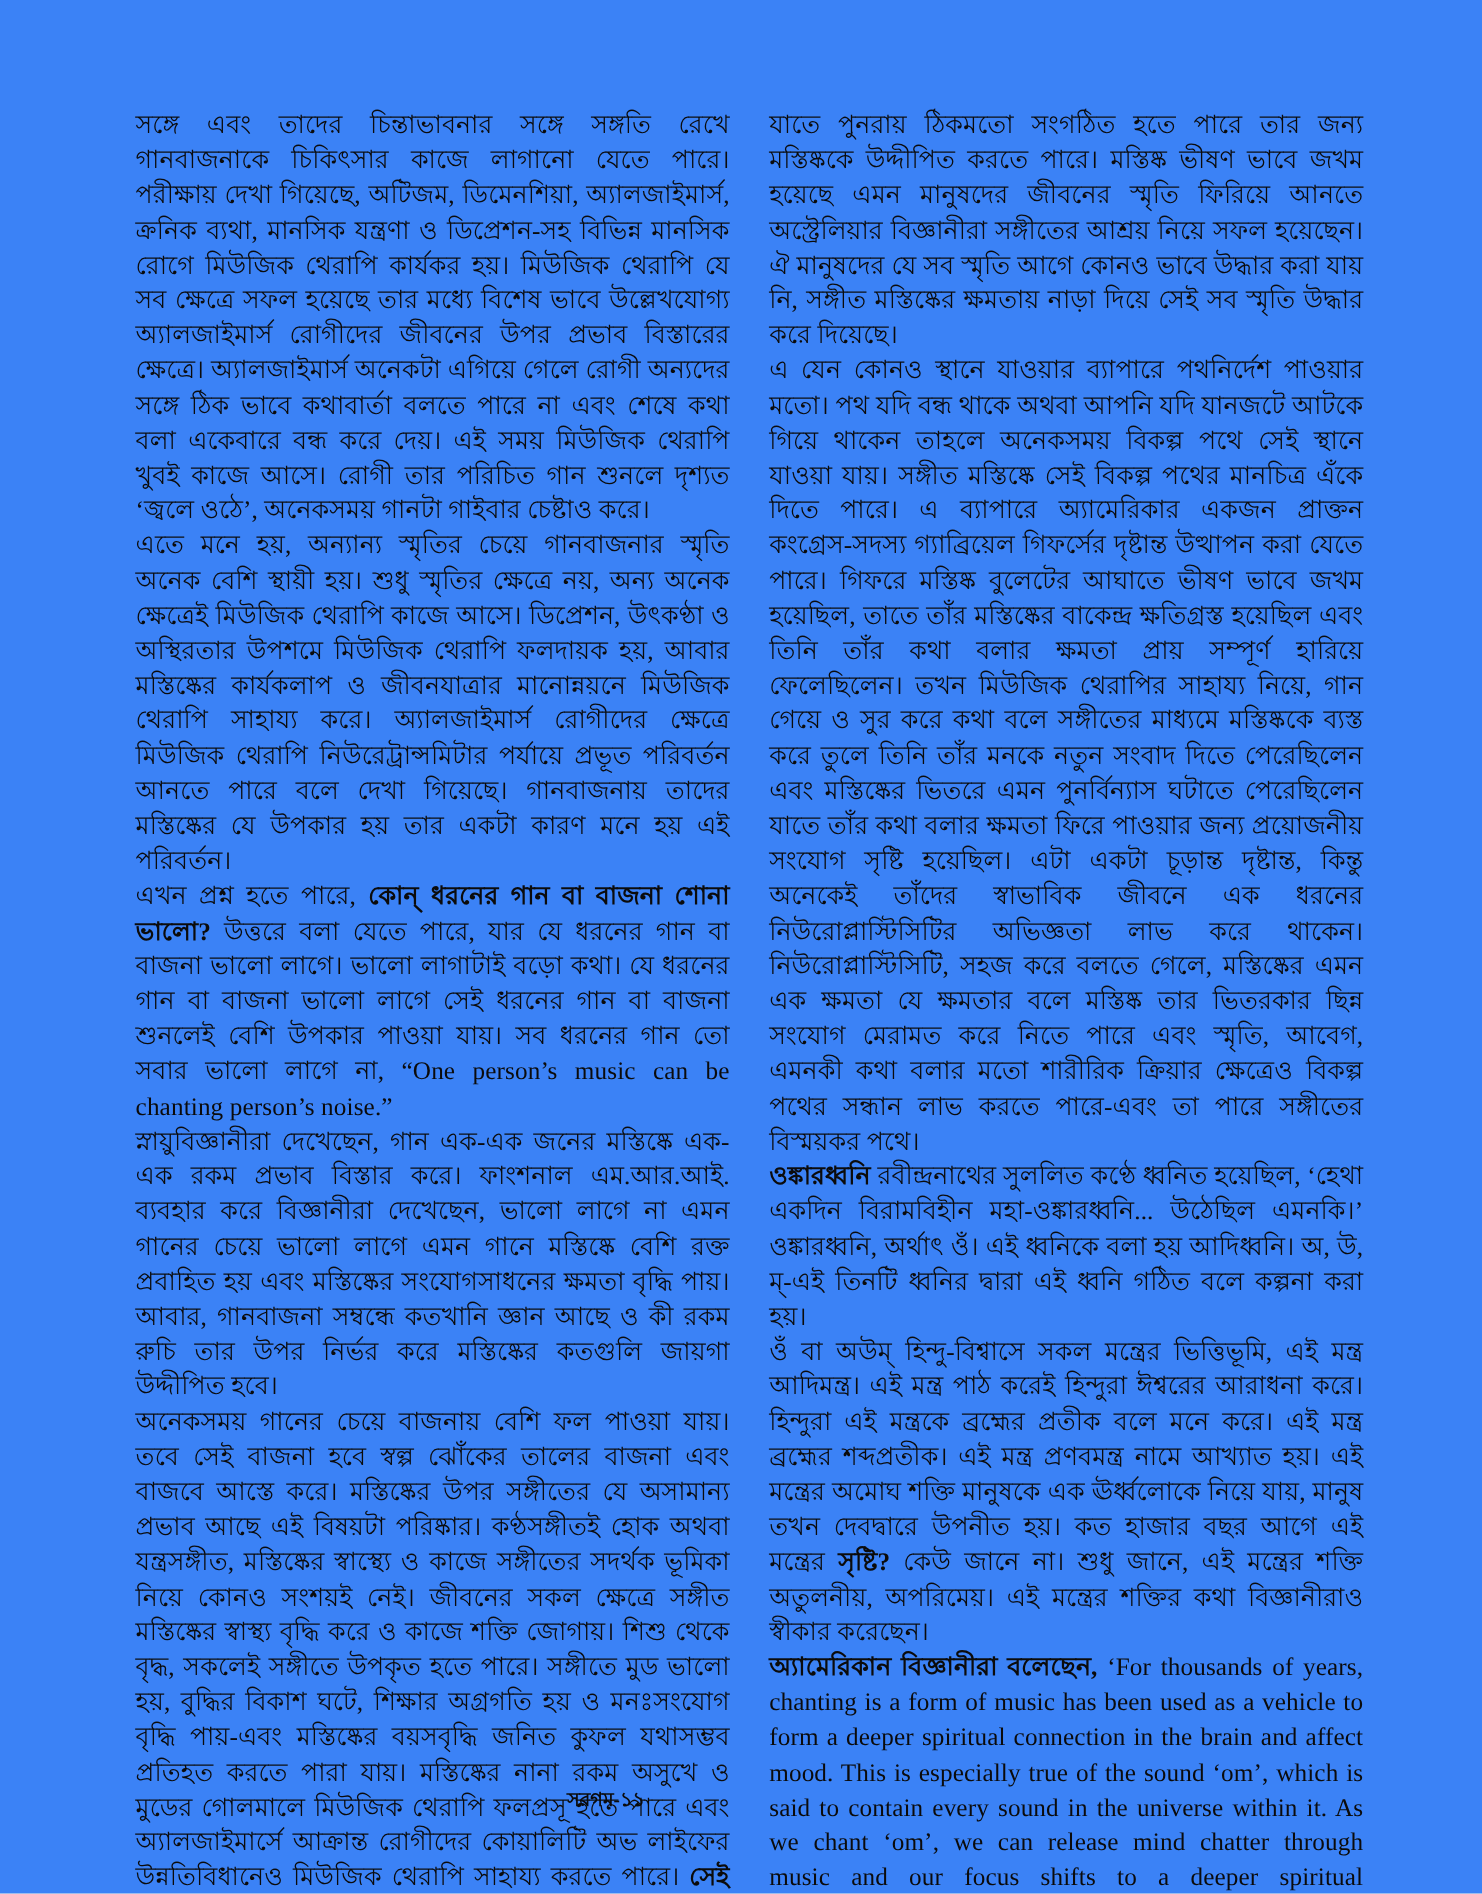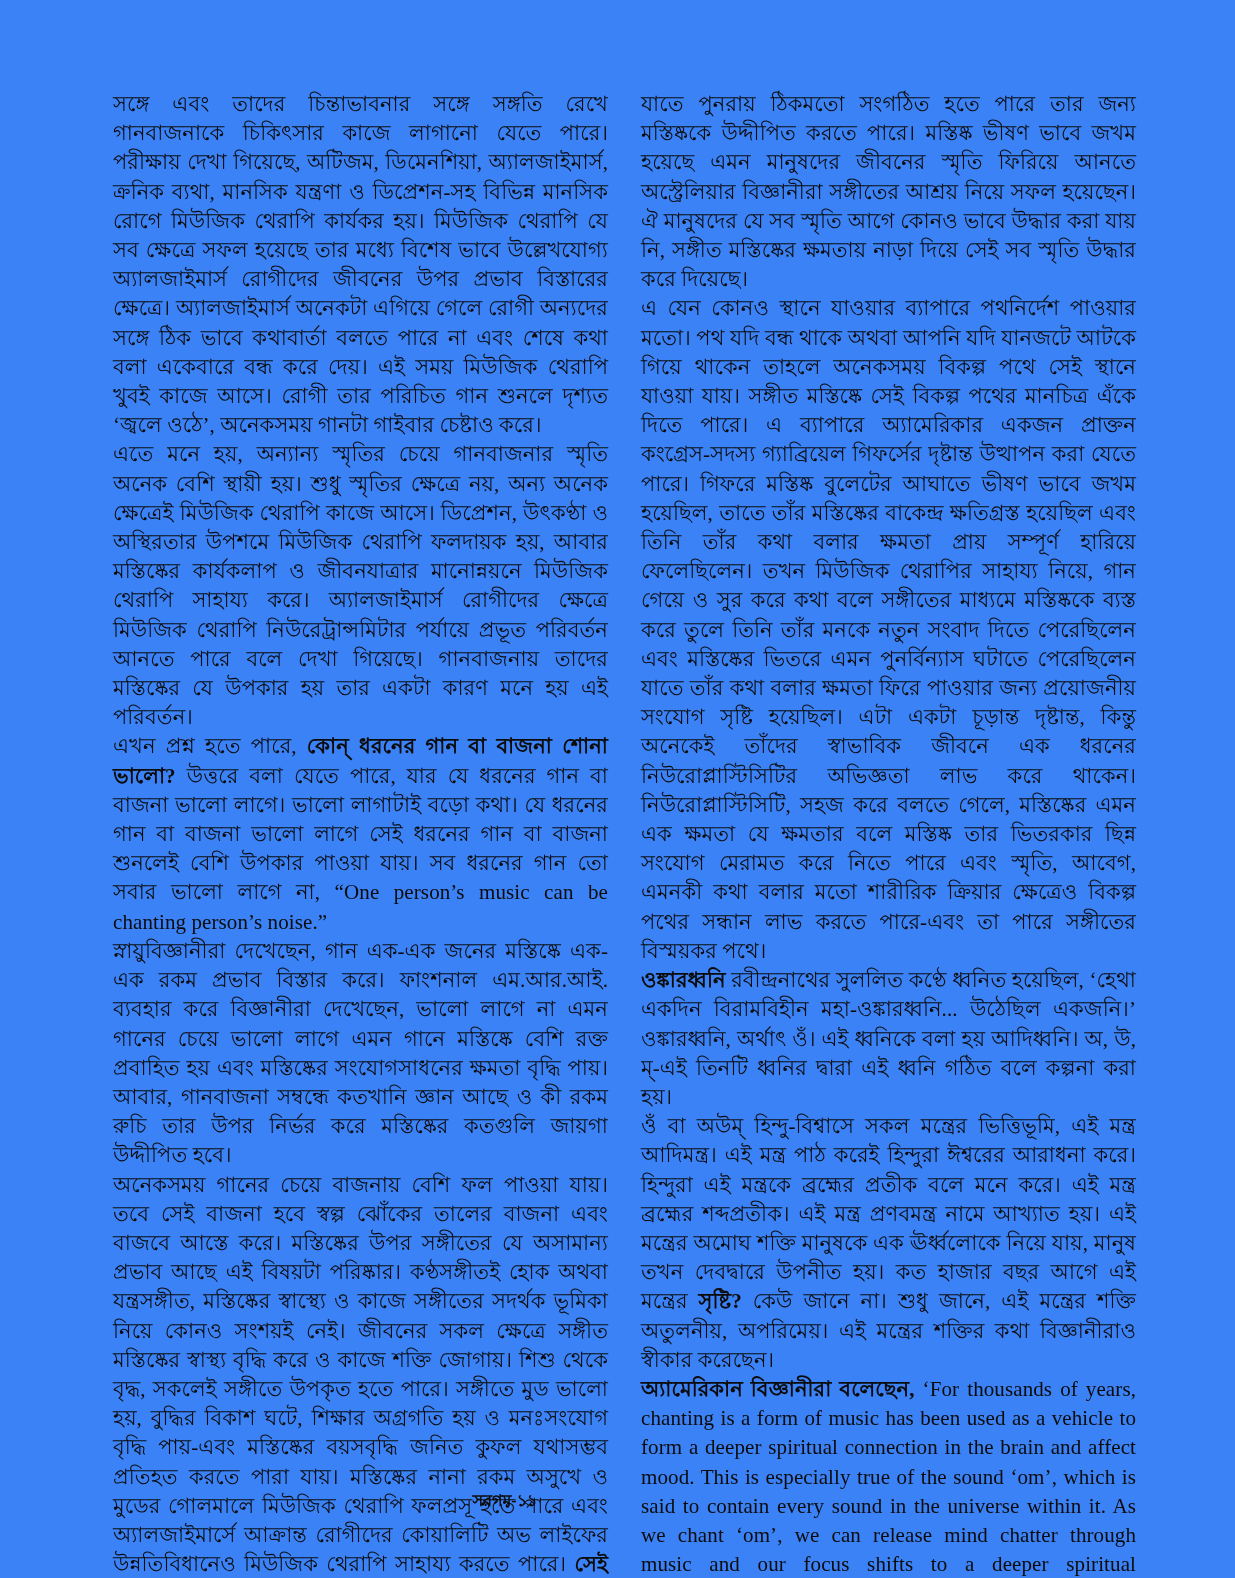--- a/index.html
+++ b/index.html
@@ -60,21 +60,21 @@
       <p><span>এতে মনে হয়, অন্যান্য স্মৃতির চেয়ে গানবাজনার স্মৃতি অনেক বেশি স্থায়ী হয়। শুধু স্মৃতির ক্ষেত্রে নয়, অন্য অনেক ক্ষেত্রেই মিউজিক থেরাপি কাজে আসে। ডিপ্রেশন, উৎকণ্ঠা ও অস্থিরতার উপশমে মিউজিক থেরাপি ফলদায়ক হয়, আবার মস্তিষ্কের কার্যকলাপ ও জীবনযাত্রার মানোন্নয়নে মিউজিক থেরাপি সাহায্য করে। অ্যালজাইমার্স রোগীদের ক্ষেত্রে মিউজিক থেরাপি নিউরেট্রান্সমিটার পর্যায়ে প্রভূত পরিবর্তন আনতে পারে বলে দেখা গিয়েছে। গানবাজনায় তাদের মস্তিষ্কের যে উপকার হয় তার একটা কারণ মনে হয় এই পরিবর্তন।</span></p>
       <p><span>এখন প্রশ্ন হতে পারে, </span><span class="b">কোন্ ধরনের গান বা বাজনা শোনা ভালো?</span><span> উত্তরে বলা যেতে পারে, যার যে ধরনের গান বা বাজনা ভালো লাগে। ভালো লাগাটাই বড়ো কথা। যে ধরনের গান বা বাজনা ভালো লাগে সেই ধরনের গান বা বাজনা শুনলেই বেশি উপকার পাওয়া যায়। সব ধরনের গান তো সবার ভালো লাগে না, “One person’s music can be chanting person’s noise.”</span></p>
       <p><span>স্নায়ুবিজ্ঞানীরা দেখেছেন, গান এক-এক জনের মস্তিষ্কে এক-এক রকম প্রভাব বিস্তার করে। ফাংশনাল এম.আর.আই. ব্যবহার করে বিজ্ঞানীরা দেখেছেন, ভালো লাগে না এমন গানের চেয়ে ভালো লাগে এমন গানে মস্তিষ্কে বেশি রক্ত প্রবাহিত হয় এবং মস্তিষ্কের সংযোগসাধনের ক্ষমতা বৃদ্ধি পায়। আবার, গানবাজনা সম্বন্ধে কতখানি জ্ঞান আছে ও কী রকম রুচি তার উপর নির্ভর করে মস্তিষ্কের কতগুলি জায়গা উদ্দীপিত হবে।</span></p>
       <p><span>অনেকসময় গানের চেয়ে বাজনায় বেশি ফল পাওয়া যায়। তবে সেই বাজনা হবে স্বল্প ঝোঁকের তালের বাজনা এবং বাজবে আস্তে করে। মস্তিষ্কের উপর সঙ্গীতের যে অসামান্য প্রভাব আছে এই বিষয়টা পরিষ্কার। কণ্ঠসঙ্গীতই হোক অথবা যন্ত্রসঙ্গীত, মস্তিষ্কের স্বাস্থ্যে ও কাজে সঙ্গীতের সদর্থক ভূমিকা নিয়ে কোনও সংশয়ই নেই। জীবনের সকল ক্ষেত্রে সঙ্গীত মস্তিষ্কের স্বাস্থ্য বৃদ্ধি করে ও কাজে শক্তি জোগায়। শিশু থেকে বৃদ্ধ, সকলেই সঙ্গীতে উপকৃত হতে পারে। সঙ্গীতে মুড ভালো হয়, বুদ্ধির বিকাশ ঘটে, শিক্ষার অগ্রগতি হয় ও মনঃসংযোগ বৃদ্ধি পায়-এবং মস্তিষ্কের বয়সবৃদ্ধি জনিত কুফল যথাসম্ভব প্রতিহত করতে পারা যায়। মস্তিষ্কের নানা রকম অসুখে ও মুডের গোলমালে মিউজিক থেরাপি ফলপ্রসূ হতে পারে এবং অ্যালজাইমার্সে আক্রান্ত রোগীদের কোয়ালিটি অভ লাইফের উন্নতিবিধানেও মিউজিক থেরাপি সাহায্য করতে পারে। </span><span class="b">সেই জন্যই এখন বলা হচ্ছে,</span></p>
 
     </div>
 
     <div class="col">
       <p><span>যাতে পুনরায় ঠিকমতো সংগঠিত হতে পারে তার জন্য মস্তিষ্ককে উদ্দীপিত করতে পারে। মস্তিষ্ক ভীষণ ভাবে জখম হয়েছে এমন মানুষদের জীবনের স্মৃতি ফিরিয়ে আনতে অস্ট্রেলিয়ার বিজ্ঞানীরা সঙ্গীতের আশ্রয় নিয়ে সফল হয়েছেন। ঐ মানুষদের যে সব স্মৃতি আগে কোনও ভাবে উদ্ধার করা যায় নি, সঙ্গীত মস্তিষ্কের ক্ষমতায় নাড়া দিয়ে সেই সব স্মৃতি উদ্ধার করে দিয়েছে।</span></p>
       <p><span>এ যেন কোনও স্থানে যাওয়ার ব্যাপারে পথনির্দেশ পাওয়ার মতো। পথ যদি বন্ধ থাকে অথবা আপনি যদি যানজটে আটকে গিয়ে থাকেন তাহলে অনেকসময় বিকল্প পথে সেই স্থানে যাওয়া যায়। সঙ্গীত মস্তিষ্কে সেই বিকল্প পথের মানচিত্র এঁকে দিতে পারে। এ ব্যাপারে অ্যামেরিকার একজন প্রাক্তন কংগ্রেস-সদস্য গ্যাব্রিয়েল গিফর্সের দৃষ্টান্ত উত্থাপন করা যেতে পারে। গিফরে মস্তিষ্ক বুলেটের আঘাতে ভীষণ ভাবে জখম হয়েছিল, তাতে তাঁর মস্তিষ্কের বাকেন্দ্র ক্ষতিগ্রস্ত হয়েছিল এবং তিনি তাঁর কথা বলার ক্ষমতা প্রায় সম্পূর্ণ হারিয়ে ফেলেছিলেন। তখন মিউজিক থেরাপির সাহায্য নিয়ে, গান গেয়ে ও সুর করে কথা বলে সঙ্গীতের মাধ্যমে মস্তিষ্ককে ব্যস্ত করে তুলে তিনি তাঁর মনকে নতুন সংবাদ দিতে পেরেছিলেন এবং মস্তিষ্কের ভিতরে এমন পুনর্বিন্যাস ঘটাতে পেরেছিলেন যাতে তাঁর কথা বলার ক্ষমতা ফিরে পাওয়ার জন্য প্রয়োজনীয় সংযোগ সৃষ্টি হয়েছিল। এটা একটা চূড়ান্ত দৃষ্টান্ত, কিন্তু অনেকেই তাঁদের স্বাভাবিক জীবনে এক ধরনের নিউরোপ্লাস্টিসিটির অভিজ্ঞতা লাভ করে থাকেন। নিউরোপ্লাস্টিসিটি, সহজ করে বলতে গেলে, মস্তিষ্কের এমন এক ক্ষমতা যে ক্ষমতার বলে মস্তিষ্ক তার ভিতরকার ছিন্ন সংযোগ মেরামত করে নিতে পারে এবং স্মৃতি, আবেগ, এমনকী কথা বলার মতো শারীরিক ক্রিয়ার ক্ষেত্রেও বিকল্প পথের সন্ধান লাভ করতে পারে-এবং তা পারে সঙ্গীতের বিস্ময়কর পথে।</span></p>
-      <p><span class="b">ওঙ্কারধ্বনি</span><span> রবীন্দ্রনাথের সুললিত কণ্ঠে ধ্বনিত হয়েছিল, ‘হেথা একদিন বিরামবিহীন মহা-ওঙ্কারধ্বনি... উঠেছিল একজনি।’ ওঙ্কারধ্বনি, অর্থাৎ ওঁ। এই ধ্বনিকে বলা হয় আদিধ্বনি। অ, উ, ম্-এই তিনটি ধ্বনির দ্বারা এই ধ্বনি গঠিত বলে কল্পনা করা হয়।</span></p>
+      <p><span class="b">ওঙ্কারধ্বনি</span><span> রবীন্দ্রনাথের সুললিত কণ্ঠে ধ্বনিত হয়েছিল, ‘হেথা একদিন বিরামবিহীন মহা-ওঙ্কারধ্বনি... উঠেছিল এমনকি।’ ওঙ্কারধ্বনি, অর্থাৎ ওঁ। এই ধ্বনিকে বলা হয় আদিধ্বনি। অ, উ, ম্-এই তিনটি ধ্বনির দ্বারা এই ধ্বনি গঠিত বলে কল্পনা করা হয়।</span></p>
       <p><span>ওঁ বা অউম্ হিন্দু-বিশ্বাসে সকল মন্ত্রের ভিত্তিভূমি, এই মন্ত্র আদিমন্ত্র। এই মন্ত্র পাঠ করেই হিন্দুরা ঈশ্বরের আরাধনা করে। হিন্দুরা এই মন্ত্রকে ব্রহ্মের প্রতীক বলে মনে করে। এই মন্ত্র ব্রহ্মের শব্দপ্রতীক। এই মন্ত্র প্রণবমন্ত্র নামে আখ্যাত হয়। এই মন্ত্রের অমোঘ শক্তি মানুষকে এক ঊর্ধ্বলোকে নিয়ে যায়, মানুষ তখন দেবদ্বারে উপনীত হয়। কত হাজার বছর আগে এই মন্ত্রের </span><span class="b">সৃষ্টি?</span><span> কেউ জানে না। শুধু জানে, এই মন্ত্রের শক্তি অতুলনীয়, অপরিমেয়। এই মন্ত্রের শক্তির কথা বিজ্ঞানীরাও স্বীকার করেছেন।</span></p>
       <p><span class="b">অ্যামেরিকান বিজ্ঞানীরা বলেছেন,</span><span> ‘For thousands of years, chanting is a form of music has been used as a vehicle to form a deeper spiritual connection in the brain and affect mood. This is especially true of the sound ‘om’, which is said to contain every sound in the universe within it. As we chant ‘om’, we can release mind chatter through music and our focus shifts to a deeper spiritual connectioh. But chanting also benefits people’s physical bodz as well as their spiritual one. ‘বিজ্ঞানীদের গবেষণায় দেখা গিয়েছে, মস্তিষ্কের যে জায়গার সঙ্গে শান্ত-ভাব ও অন্তরে শান্তি-অনুভবের সম্পর্ক সেই জায়গা ওঁ ধ্বনিতে উদ্দীপিত হয়ে ওঠে। তাঁরা ফাংশনাল এম.আর.আই.-এর আশ্রয় নিয়ে স্ও ওঁ ধ্বনি-সহ বিভিন্ন ধ্বনি উচ্চারণের সময় বেশ কিছু মানুষের মস্তিষ্ক স্ক্যান করে দেখেছেন, স্ ধ্বনি উচ্চারণে কোনও উপকার হয় না, কিন্তু ওঁ ধ্বনি উচ্চারণে শান্তি-অনুভবের সঙ্গে মস্তিষ্কের যে অঞ্চল জড়িত সেই অঞ্চল সক্রিয় হয়ে ওঠে।</span></p>
     </div>
 
   </div>
 
   <div class="footer">
     <span>সরগম-১১</span>
   </div>
 </div>

